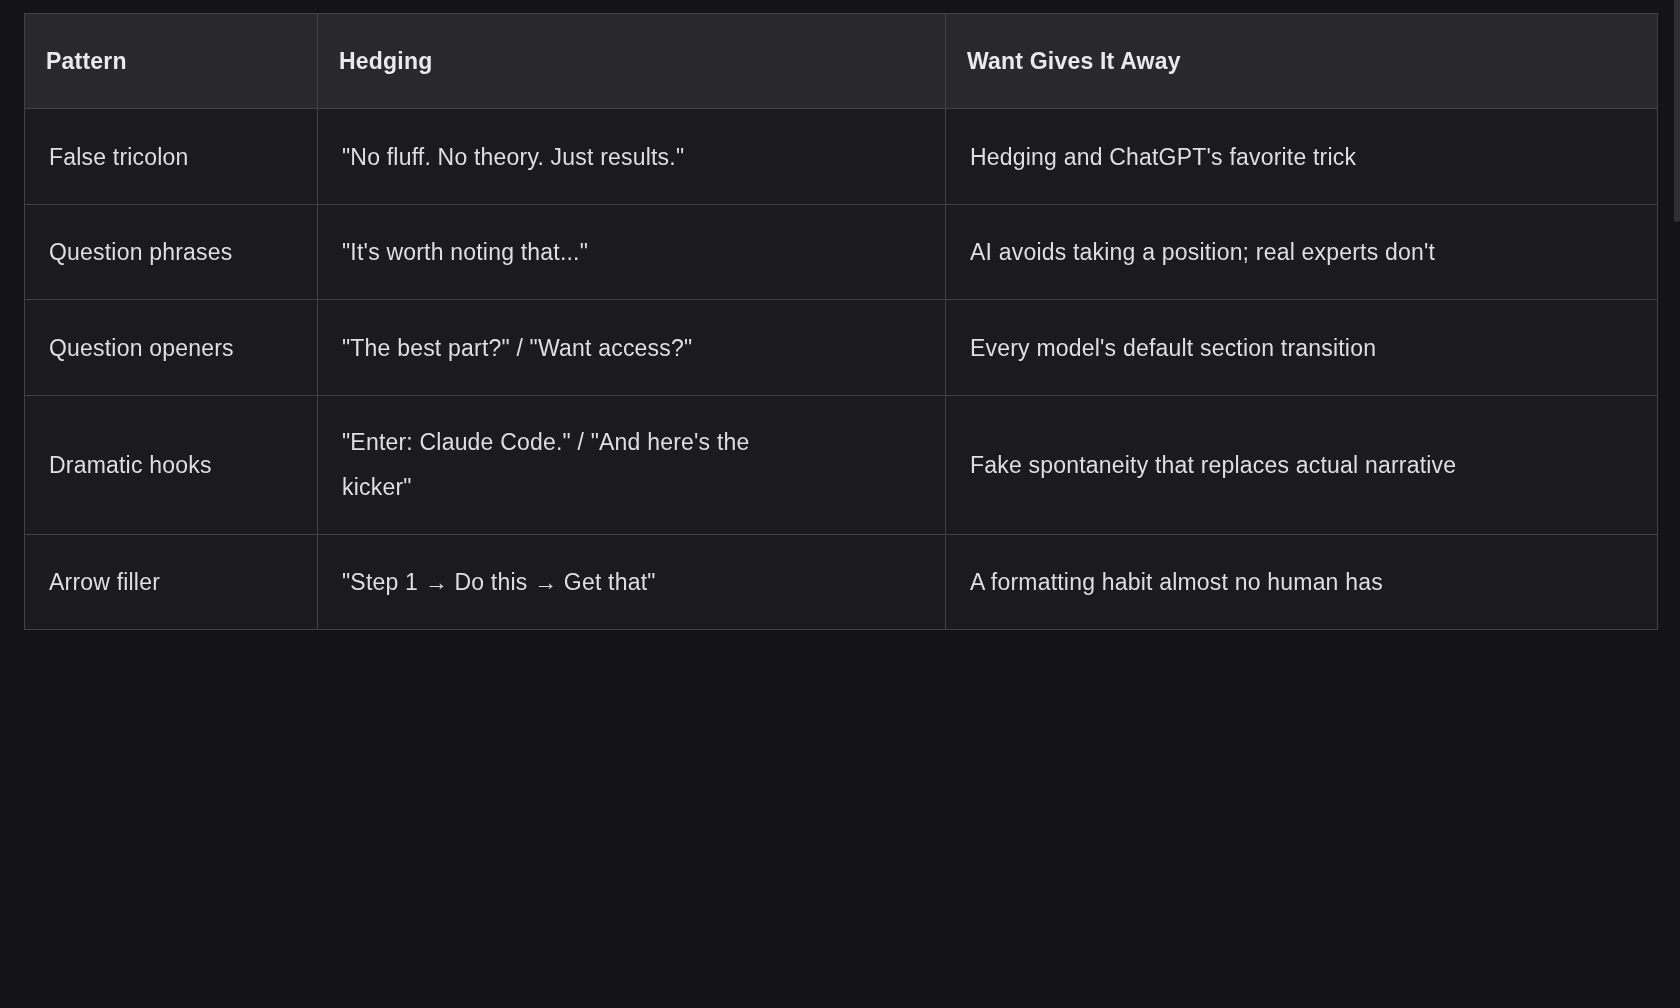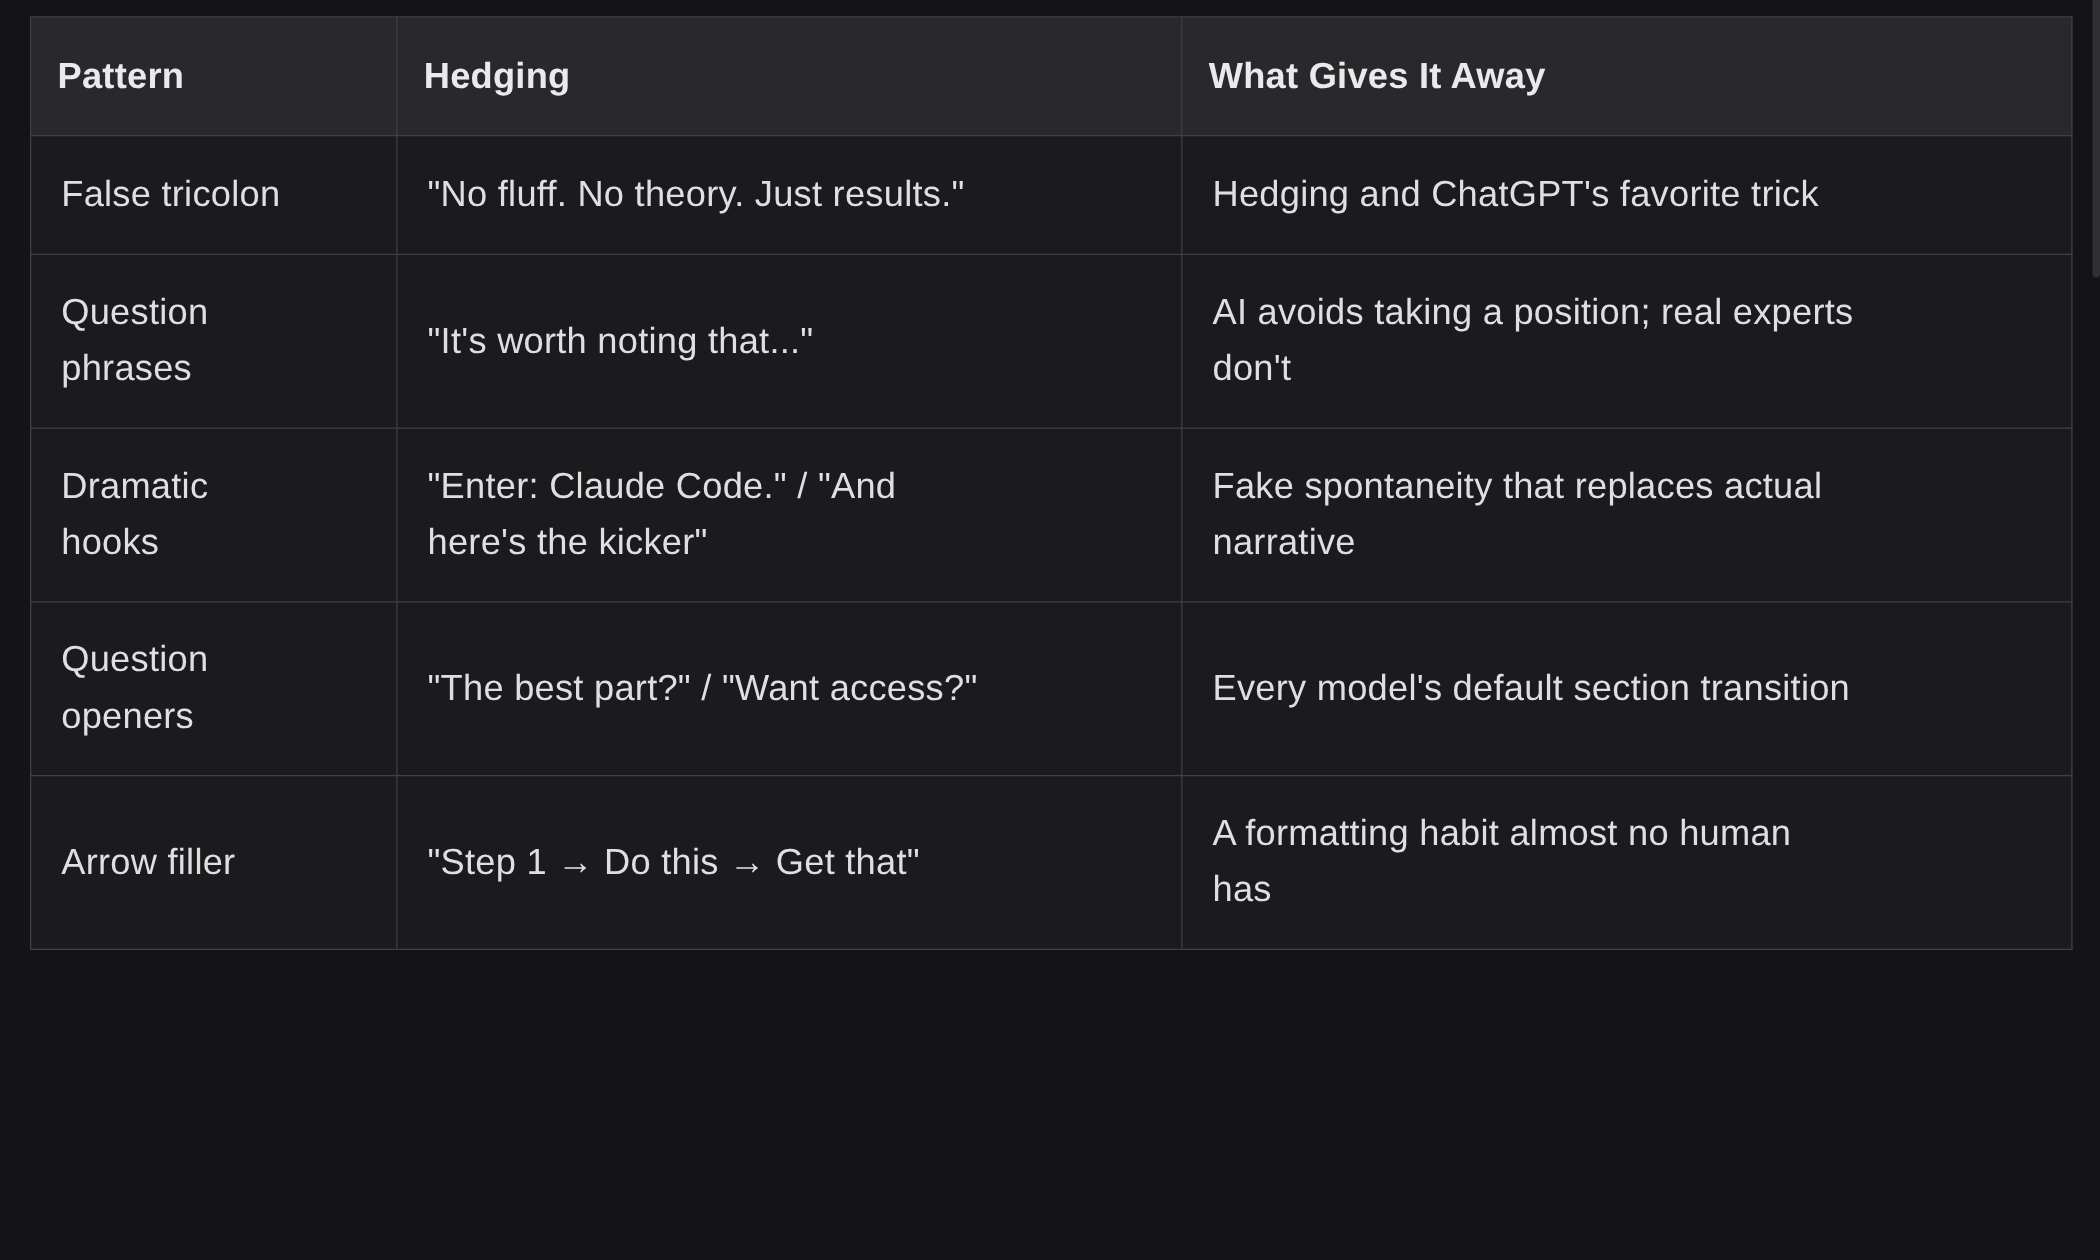--- a/index.html
+++ b/index.html
@@ -30,21 +30,21 @@
     background:var(--cell-bg);
   }
   col.c1{width:293px;}
   col.c2{width:628px;}
   col.c3{width:712px;}
   th,td{
     border:1px solid var(--border);
     text-align:left;
     vertical-align:middle;
     padding:24px 21px;
-    font-size:29px;
+    font-size:23px;
     line-height:45px;
     letter-spacing:0.2px;
   }
   th{
     background:var(--header-bg);
     color:var(--header-text);
     font-weight:700;
   }
   td{
     background:var(--cell-bg);
@@ -86,44 +86,44 @@
     </colgroup>
     <thead>
       <tr>
         <th class="col1">
           <span class="cw">Pattern</span>
         </th>
         <th class="col2">
           <span class="cw">Hedging</span>
         </th>
         <th class="col3">
-          <span class="cw">What Gives It Away</span>
+          <span class="cw">Want Gives It Away</span>
         </th>
       </tr>
     </thead>
     <tbody>
         <tr>
           <td class="col1"><span class="cw">False tricolon</span></td>
           <td class="col2"><span class="cw">"No fluff. No theory. Just results."</span></td>
           <td class="col3"><span class="cw">Hedging and ChatGPT's favorite trick</span></td>
         </tr>
         <tr>
           <td class="col1"><span class="cw">Question phrases</span></td>
           <td class="col2"><span class="cw">"It's worth noting that..."</span></td>
           <td class="col3"><span class="cw">AI avoids taking a position; real experts don't</span></td>
         </tr>
         <tr>
+          <td class="col1"><span class="cw">Question openers</span></td>
+          <td class="col2"><span class="cw">"The best part?" / "Want access?"</span></td>
+          <td class="col3"><span class="cw">Every model's default section transition</span></td>
+        </tr>
+        <tr>
           <td class="col1"><span class="cw">Dramatic hooks</span></td>
           <td class="col2"><span class="cw">"Enter: Claude Code." / "And here's the kicker"</span></td>
           <td class="col3"><span class="cw">Fake spontaneity that replaces actual narrative</span></td>
-        </tr>
-        <tr>
-          <td class="col1"><span class="cw">Question openers</span></td>
-          <td class="col2"><span class="cw">"The best part?" / "Want access?"</span></td>
-          <td class="col3"><span class="cw">Every model's default section transition</span></td>
         </tr>
         <tr>
           <td class="col1"><span class="cw">Arrow filler</span></td>
           <td class="col2"><span class="cw">"Step 1 → Do this → Get that"</span></td>
           <td class="col3"><span class="cw">A formatting habit almost no human has</span></td>
         </tr>
       </tbody>
   </table>
 </div>
 

